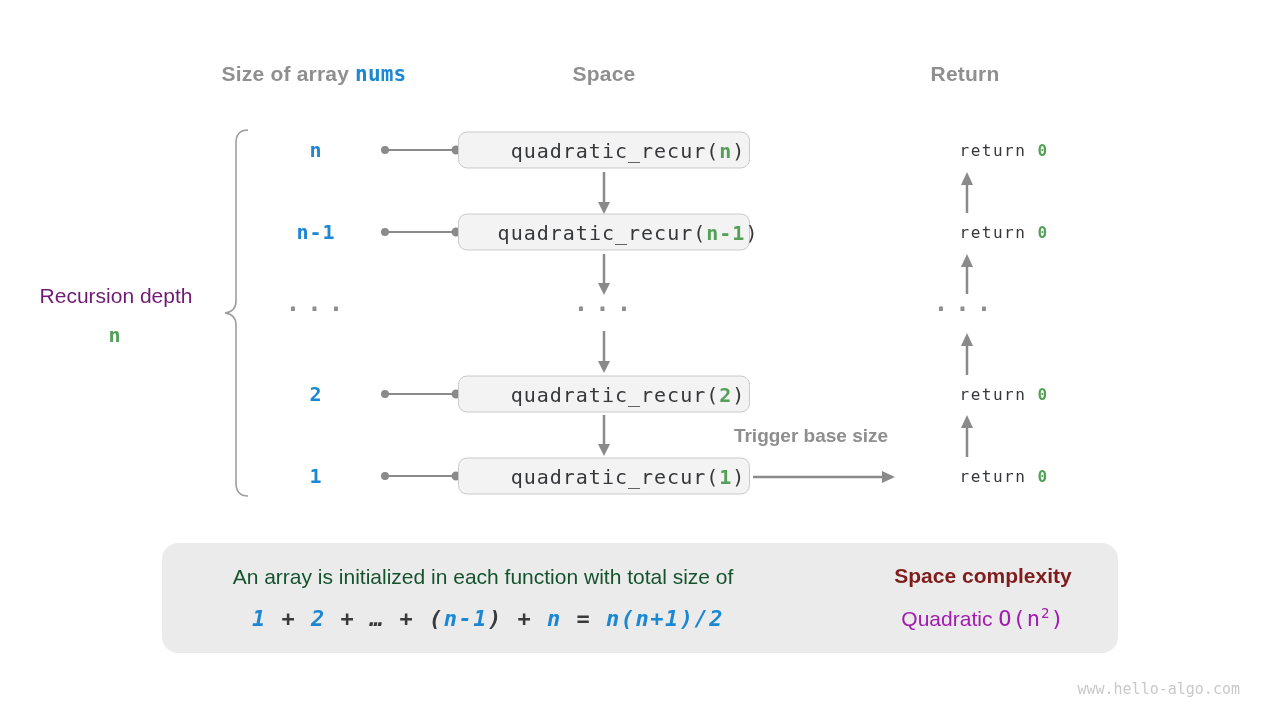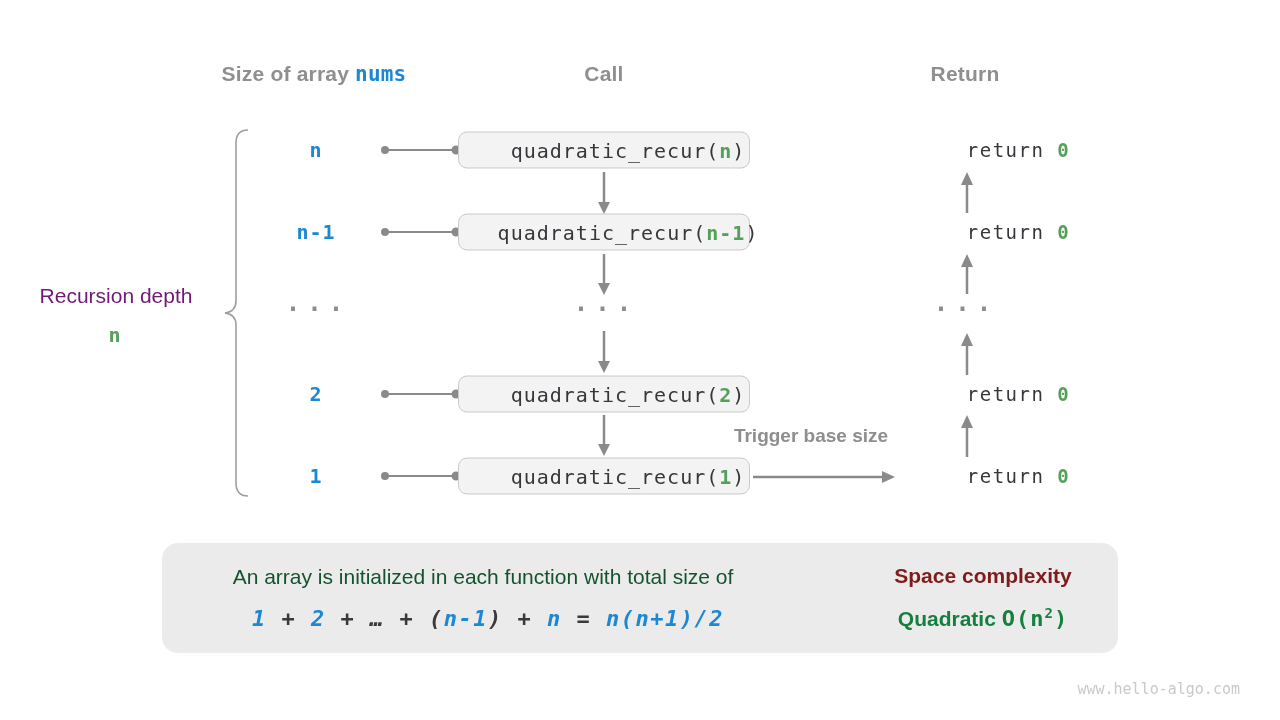--- a/index.html
+++ b/index.html
@@ -25,38 +25,38 @@
   
   .call-box{
     left:458px;width:292px;height:37px;box-sizing:border-box;
     background:#f3f3f3;border:1.5px solid #c9c9c9;border-radius:9px;
     display:flex;align-items:center;justify-content:center;
     font-size:20px;letter-spacing:1px;color:#36373a;padding-left:48px;
   }
   .call-box .arg{color:#53a158;font-weight:bold;}
 
   
-  .ret{font-size:19px;letter-spacing:1.5px;color:#36373a;white-space:pre;text-align:right;}
+  .ret{font-size:16px;letter-spacing:1.5px;color:#36373a;white-space:pre;text-align:right;}
   .ret .val{color:#53a158;font-weight:bold;}
 
   
   .dots{font-family:"DejaVu Sans Mono",monospace;font-weight:bold;font-size:24px;
         color:#8e8e8e;letter-spacing:7px;}
 
   .trigger{font-weight:bold;font-size:19px;color:#8e8e8e;}
 
   
   .panel{left:162px;top:543px;width:956px;height:110px;background:#ebebeb;border-radius:16px;}
   .panel-line1{font-size:21px;color:#14532d;}
   .formula{font-family:"DejaVu Sans Mono",monospace;font-weight:bold;font-size:22px;letter-spacing:1.5px;font-style:italic;}
   .formula span{white-space:pre;}
   .f-blue{color:#1c87d2;}
   .f-dark{color:#3a3a3a;}
   .space-title{font-weight:bold;font-size:21px;color:#7f1d1d;}
-  .space-value{font-weight:bold;font-size:21px;color:#15803d;}
+  .space-value{font-weight:normal;font-size:21px;color:#a21caf;}
   .space-value .code{font-size:22px;letter-spacing:1px;}
   .space-value sup{font-size:14px;}
 
   .watermark{font-family:"DejaVu Sans Mono",monospace;font-size:15px;color:#c9c9c9;}
 
   svg{position:absolute;left:0;top:0;pointer-events:none;}
 </style>
 </head>
 <body>
 
@@ -132,21 +132,21 @@
         <polygon points="882,471 882,483 895,477" stroke="none"></polygon>
     </g>
 
     <polygon points="805,591 825,591 825,583 843,598 825,613 825,605 805,605" fill="#bcbcbc"></polygon>
   </svg>
 
   <div class="abs ctr hdr" style="left:314px;top:74px;">
     <span>Size of array</span>
     <span class="code">nums</span>
   </div>
-  <div class="abs ctr hdr" style="left:604px;top:74px;">Call</div>
+  <div class="abs ctr hdr" style="left:604px;top:74px;">Space</div>
   <div class="abs ctr hdr" style="left:965px;top:74px;">Return</div>
 
   <div class="abs ctr depth-label" style="left:116px;top:296px;">Recursion depth</div>
   <div class="abs ctr depth-value code" style="left:115px;top:335px;">n</div>
 
   <div class="abs ctr size-label code" style="left:316px;top:150px;">n</div>
   <div class="abs ctr call-box code" style="left:604px;top:150px;">
     <span>quadratic_recur(</span>
       <span class="arg">n</span>
       <span>)</span>

